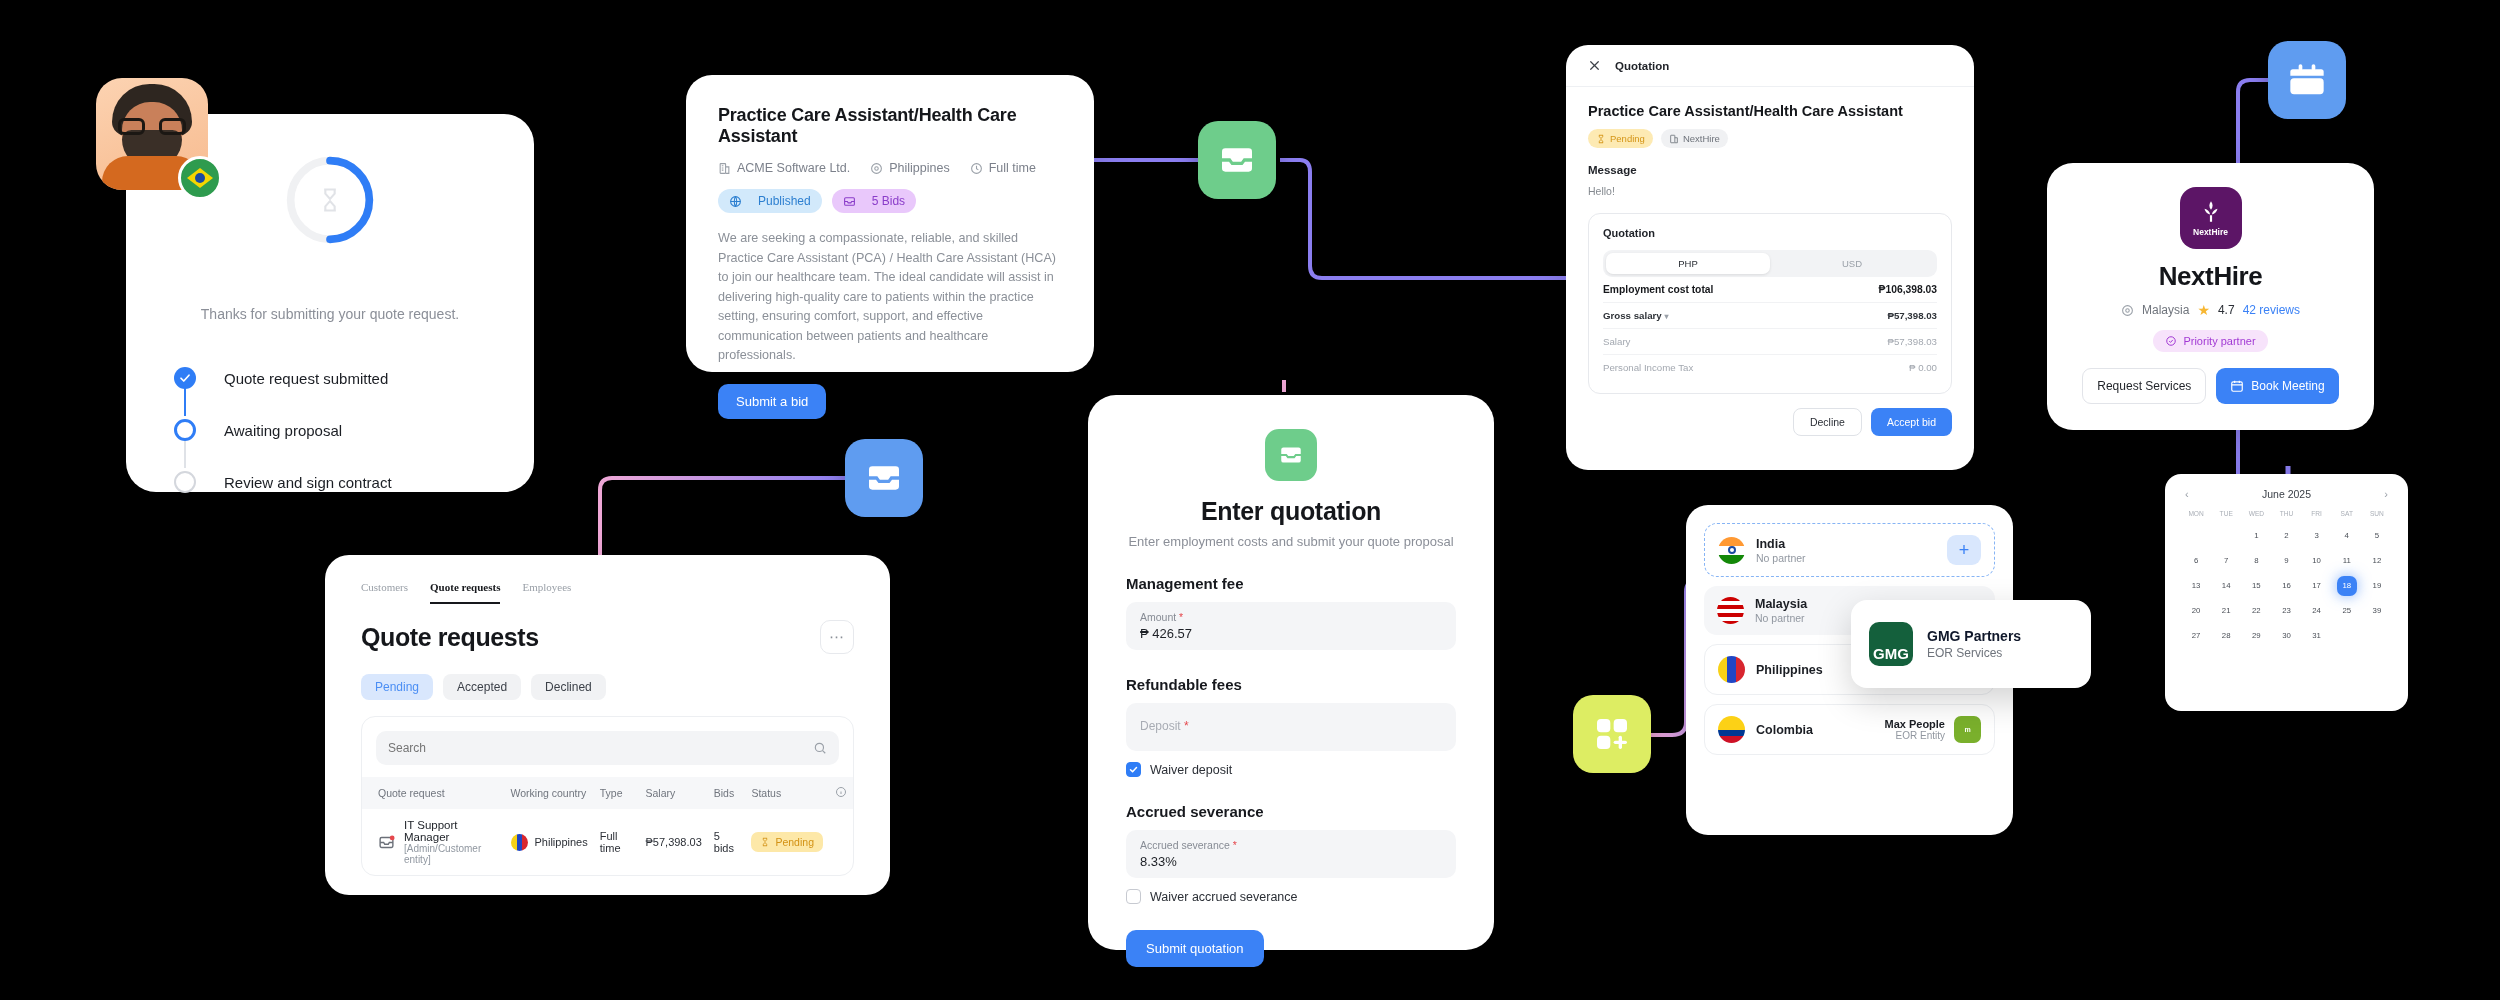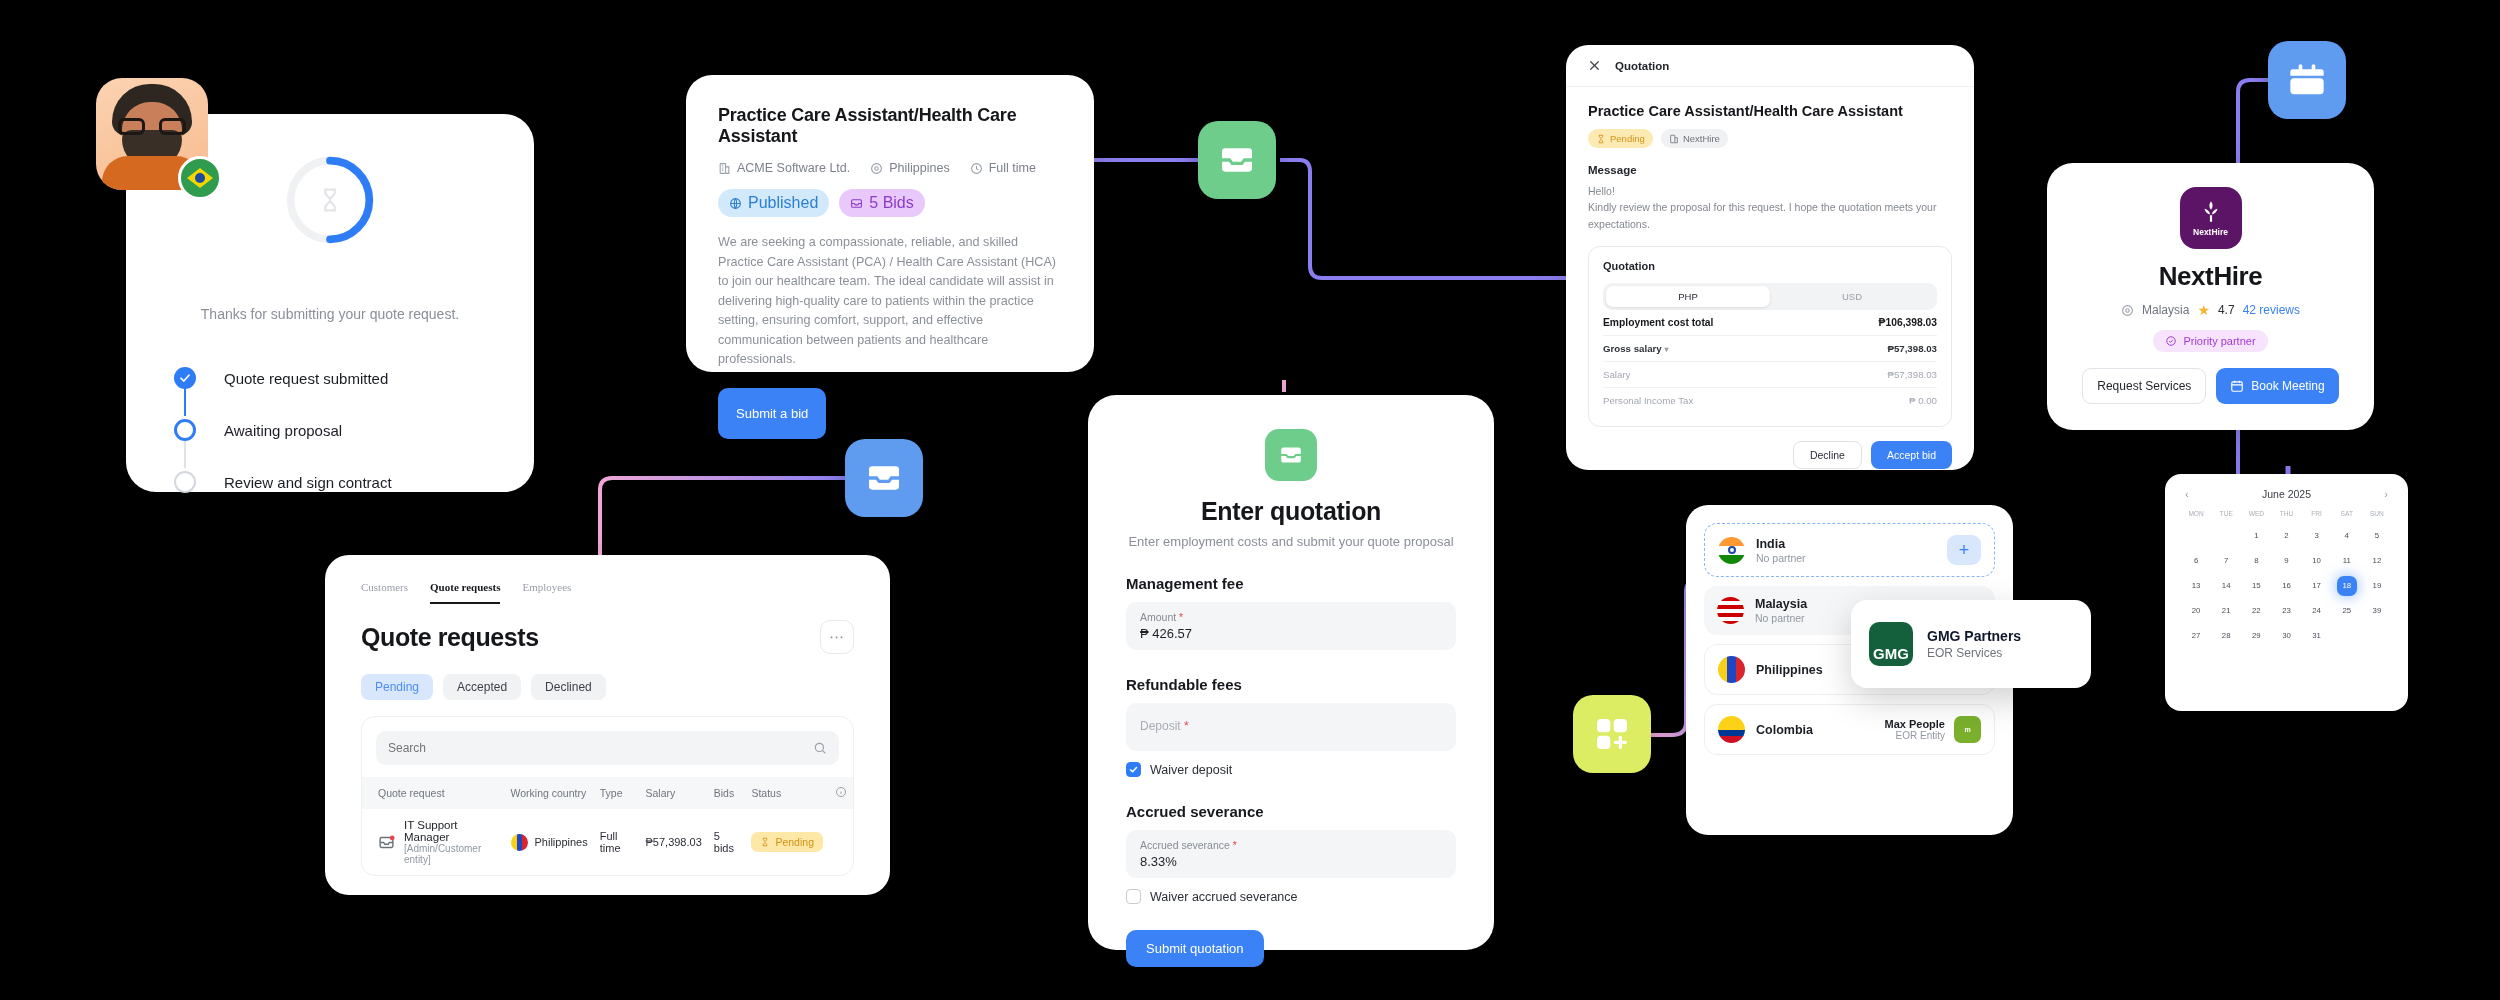--- a/index.html
+++ b/index.html
@@ -73,28 +73,28 @@
   .step.done .bar { background:#2f7df6; }
   .step.active .bar { background:#dfe2e7; }
 
   
   #job-card { left: 686px; top: 75px; width: 408px; height: 297px; border-radius: 26px; padding: 30px 32px; }
   .job-title { font-size: 18px; font-weight: 700; color:#15171b; letter-spacing:-.2px; }
   .job-meta { display:flex; gap: 20px; margin-top: 14px; align-items:center; }
   .job-meta span { display:flex; align-items:center; gap:6px; font-size: 12.5px; color:#7c818b; }
   .job-meta svg { width: 13px; height:13px; flex:none; }
   .chips { display:flex; gap:10px; margin-top: 14px; }
-  .chip { display:flex; align-items:center; gap:6px; padding: 5px 11px; border-radius: 20px; font-size: 16px; font-weight:500;}
+  .chip { display:flex; align-items:center; gap:16px; padding: 5px 11px; border-radius: 20px; font-size: 12px; font-weight:500;}
   .chip svg { width:13px; height:13px; }
   .chip.published { background:#d2e9fb; color:#2c7fd0; }
   .chip.bids { background:#e9c8fb; color:#8a3cc9; }
   .job-desc { margin-top: 16px; font-size: 12.6px; line-height: 1.55; color:#8b9098; }
   .btn { border:none; border-radius: 10px; font-family:inherit; cursor:pointer; }
   .btn-primary { background:#3b82f6; color:#fff; }
-  #submit-bid { margin-top: 18px; padding: 18px 18px; font-size: 13px; }
+  #submit-bid { margin-top: 18px; padding: 10px 18px; font-size: 13px; }
 
   
   #quote-card { left: 325px; top: 555px; width: 565px; height: 340px; border-radius: 24px; padding: 26px 0 0 0; }
   .tabs { display:flex; gap: 22px; padding: 0 36px; border-bottom: 0; }
   .tab { font-size: 11px; color:#9aa0a8; padding-bottom: 9px; cursor:pointer;font-family:Liberation Serif, serif; }
   .tab.active { color:#16181c; font-weight:600; border-bottom: 2px solid #16181c; }
   .qr-head { display:flex; align-items:center; justify-content:space-between; padding: 16px 36px 0 36px; }
   .qr-title { font-size: 25px; font-weight: 700; color:#15171b; letter-spacing:-.4px;}
   .ellipsis-btn { width: 34px; height: 34px; border-radius: 10px; border:1px solid #e7e9ed; background:#fff; display:flex; align-items:center; justify-content:center; color:#8a8f97; font-size: 15px; letter-spacing:1px;}
   .pills { display:flex; gap: 10px; padding: 20px 36px 0 36px; }
@@ -516,21 +516,20 @@
         <div class="chip firm sm">
           <svg viewBox="0 0 24 24" fill="none" stroke="#6e737b" stroke-width="2">
               <rect x="4" y="3" width="10" height="18" rx="1"></rect>
               <path d="M14 9h6v12h-6"></path>
             </svg>
           <span>NextHire</span>
         </div>
       </div>
       <div class="qm-h">Message</div>
       <div class="qm-msg">Hello!</div>
-      <div class="qm-msg" style="margin-top:0">Kindly review the proposal for this request. I hope the quotation meets your expectations.</div>
 
       <div class="quote-panel">
         <div class="ph">Quotation</div>
         <div class="curr-toggle">
           <div class="on">PHP</div>
           <div>USD</div>
         </div>
         <div class="qrow total">
           <span class="k">Employment cost total</span>
           <span class="v">₱106,398.03</span>

